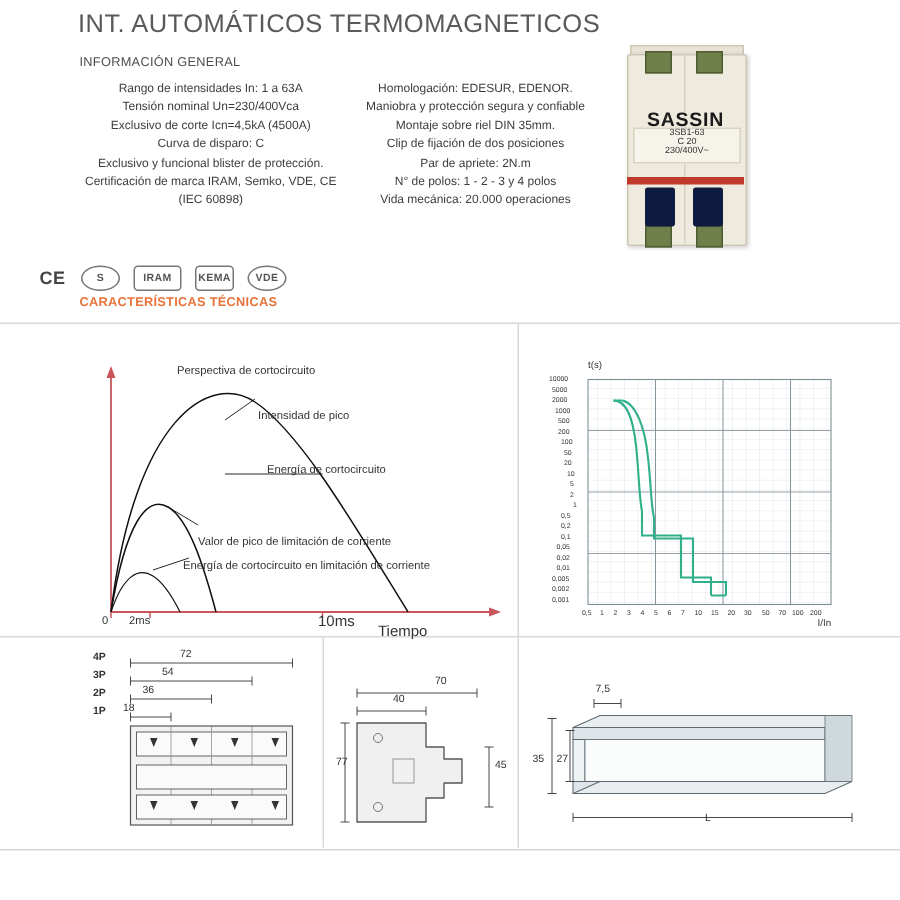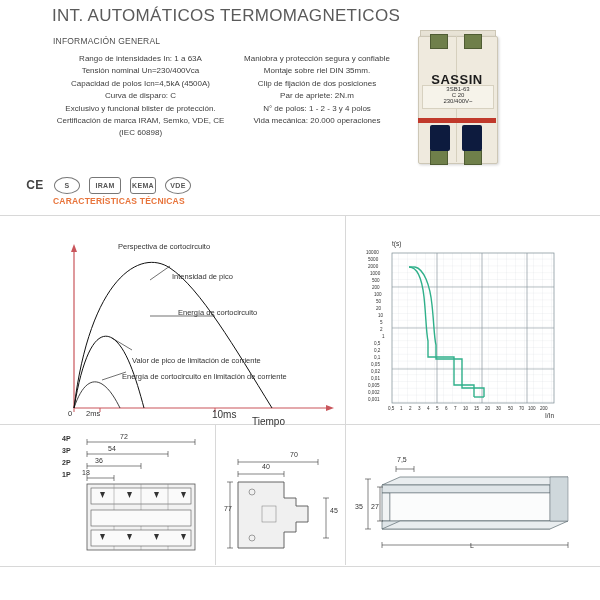--- a/index.html
+++ b/index.html
@@ -220,27 +220,28 @@
 <body>
 
 <div class="page">
 
   <div class="title">INT. AUTOMÁTICOS TERMOMAGNETICOS</div>
   <div class="subtitle">INFORMACIÓN GENERAL</div>
 
   <div class="col-left">
     <div>Rango de intensidades In: 1 a 63A</div>
     <div>Tensión nominal Un=230/400Vca</div>
-    <div>Capacidad de polos Icn=4,5kA (4500A)</div>
+    <div>Exclusivo de corte Icn=4,5kA (4500A)</div>
     <div>Curva de disparo: C</div>
     <div>Exclusivo y funcional blister de protección.</div>
     <div>Certificación de marca IRAM, Semko, VDE, CE (IEC 60898)</div>
   </div>
 
   <div class="col-right">
+    <div>Homologación: EDESUR, EDENOR.</div>
     <div>Maniobra y protección segura y confiable</div>
     <div>Montaje sobre riel DIN 35mm.</div>
     <div>Clip de fijación de dos posiciones</div>
     <div>Par de apriete: 2N.m</div>
     <div>N° de polos: 1 - 2 - 3 y 4 polos</div>
     <div>Vida mecánica: 20.000 operaciones</div>
   </div>
 
   <div class="product">
     <div class="brk-top"></div>

